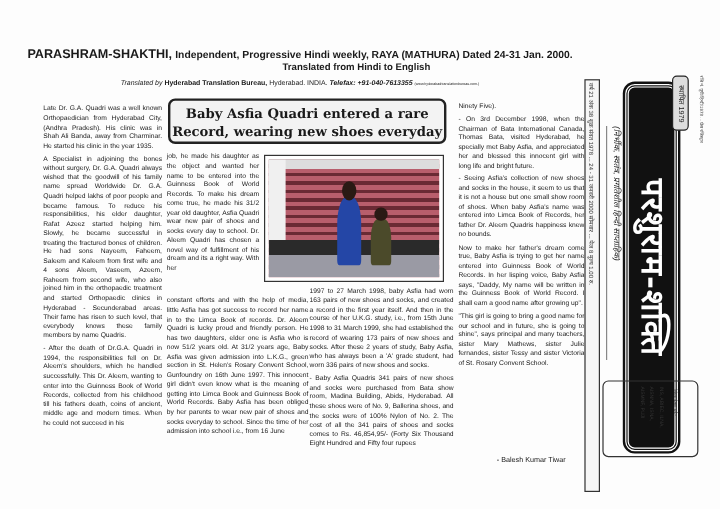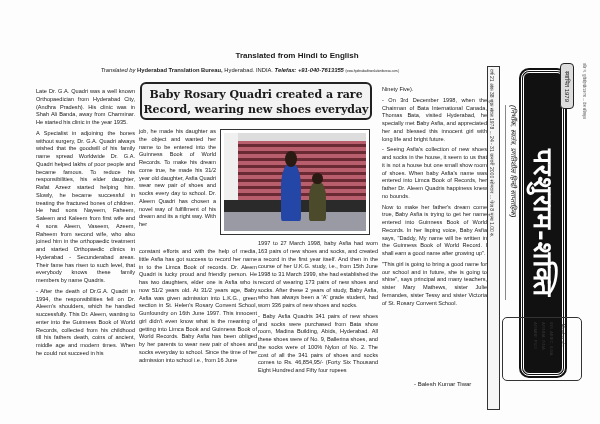--- a/index.html
+++ b/index.html
@@ -43,37 +43,41 @@
   .smallnote { position:absolute; left:579px; top:63px; width:8px; height:125px; writing-mode:vertical-rl; font-size:3.8px; color:#444; white-space:nowrap; }
   .memberbox { position:absolute; left:502px; top:317px; width:78px; height:62px; border:1px solid #333; border-radius:5px; transform:none; }
   .memberbox span { position:absolute; writing-mode:vertical-rl; font-size:4.2px; color:#333; white-space:nowrap; }
   .author { position:absolute; left:414px; top:381px; font-size:6px; }
 </style>
 </head>
 <body>
 
 <div class="page">
 
+  <div class="hdr1">
+    <span class="pub">PARASHRAM-SHAKTHI,</span>
+    <span class="rest">Independent, Progressive Hindi weekly, RAYA (MATHURA) Dated 24-31 Jan. 2000.</span>
+  </div>
   <div class="hdr2">Translated from Hindi to English</div>
   <div class="hdr3">
     <i>Translated by</i>
     <b>Hyderabad Translation Bureau,</b>
     <span>Hyderabad. INDIA.</span>
     <i><b>Telefax: +91-040-7613355</b></i>
     <span class="url">(www.hyderabadtranslationbureau.com.)</span>
   </div>
 
   <div class="col c1">
     <p>Late Dr. G.A. Quadri was a well known Orthopaedician from Hyderabad City, (Andhra Pradesh). His clinic was in Shah Ali Banda, away from Charminar. He started his clinic in the year 1935.</p>
     <p>A Specialist in adjoining the bones without surgery, Dr. G.A. Quadri always wished that the goodwill of his family name spread Worldwide Dr. G.A. Quadri helped lakhs of poor people and became famous. To reduce his responsibilities, his elder daughter, Rafat Azeez started helping him. Slowly, he became successful in treating the fractured bones of children. He had sons Nayeem, Faheem, Saleem and Kaleem from first wife and 4 sons Aleem, Vaseem, Azeem, Raheem from second wife, who also joined him in the orthopaedic treatment and started Orthopaedic clinics in Hyderabad - Secunderabad areas. Their fame has risen to such level, that everybody knows these family members by name Quadris.</p>
     <p>- After the death of Dr.G.A. Quadri in 1994, the responsibilities fell on Dr. Aleem's shoulders, which he handled successfully. This Dr. Aleem, wanting to enter into the Guinness Book of World Records, collected from his childhood till his fathers death, coins of ancient, middle age and modern times. When he could not succeed in his</p>
   </div>
 
   <div class="headline">
-    <div>Baby Rosary Quadri created a rare</div>
+    <div>Baby Asfia Quadri entered a rare</div>
     <div>Record, wearing new shoes everyday</div>
   </div>
 
   <div class="col c2">
     <p>job, he made his daughter as the object and wanted her name to be entered into the Guinness Book of World Records. To make his dream come true, he made his 31/2 year old daughter, Asfia Quadri wear new pair of shoes and socks every day to school. Dr. Aleem Quadri has chosen a novel way of fulfillment of his dream and its a right way. With her</p>
   </div>
 
   <div class="photo">
     <div class="inner">
       <div class="wall"></div>

